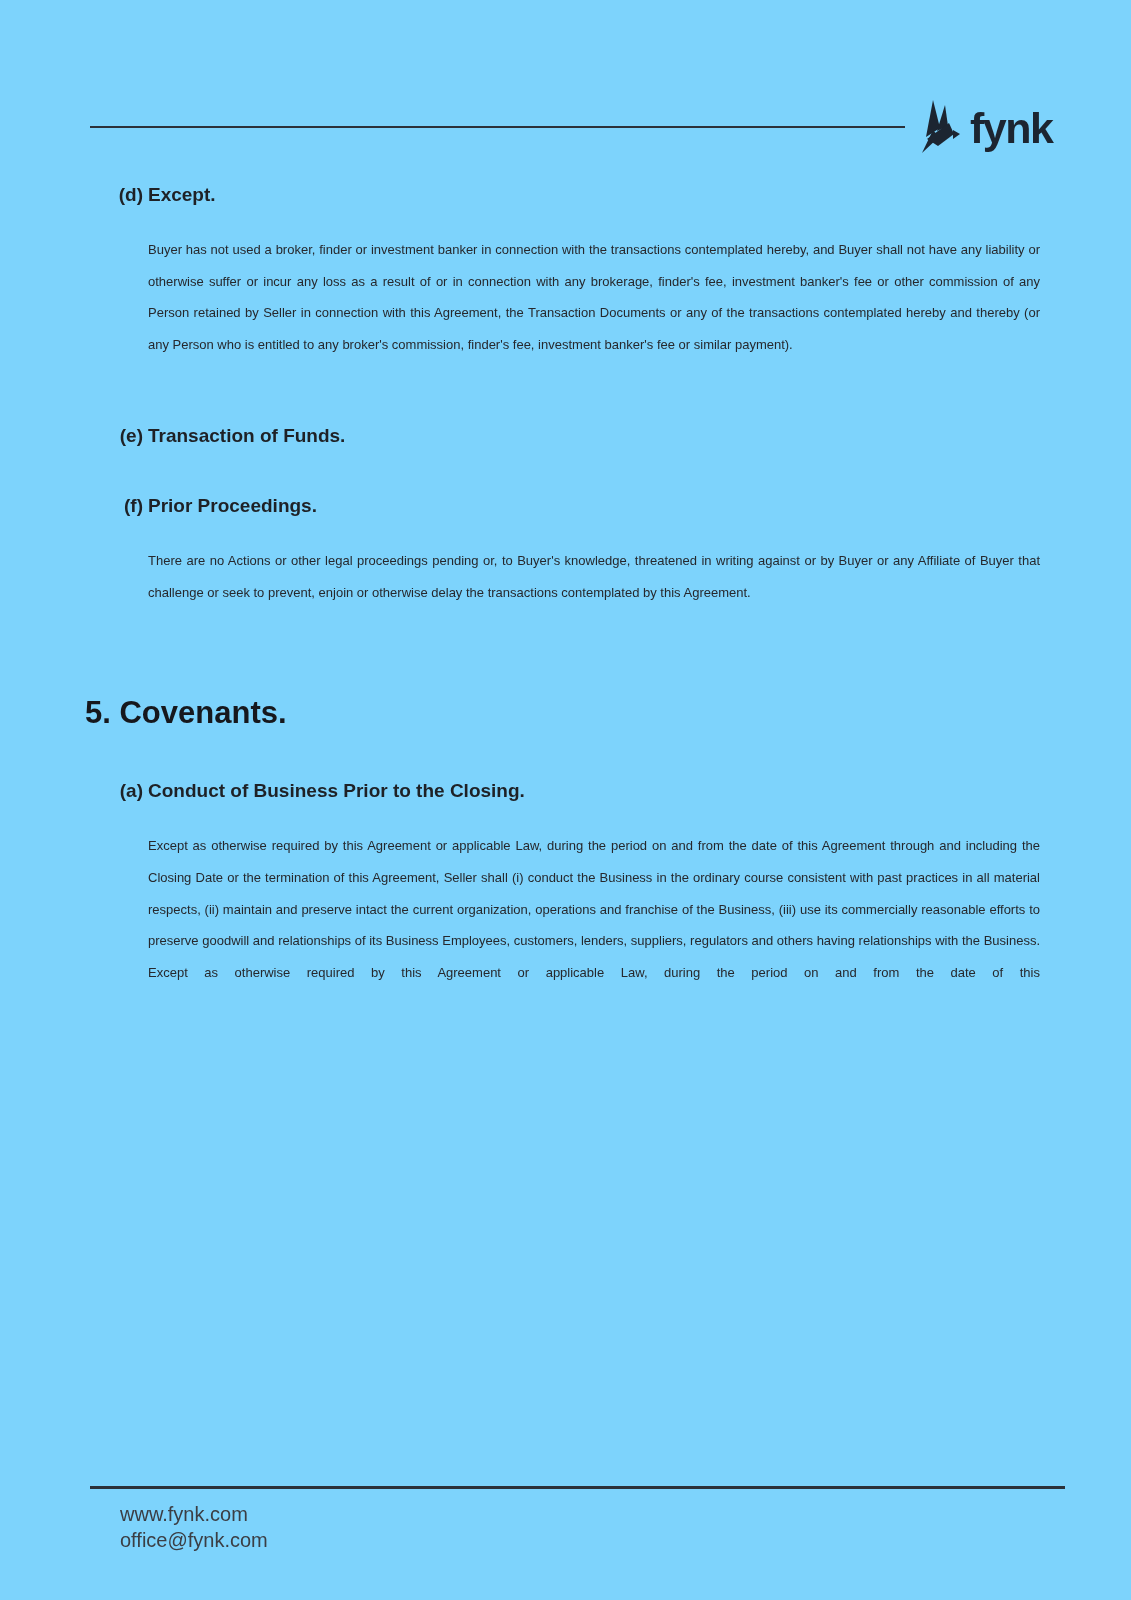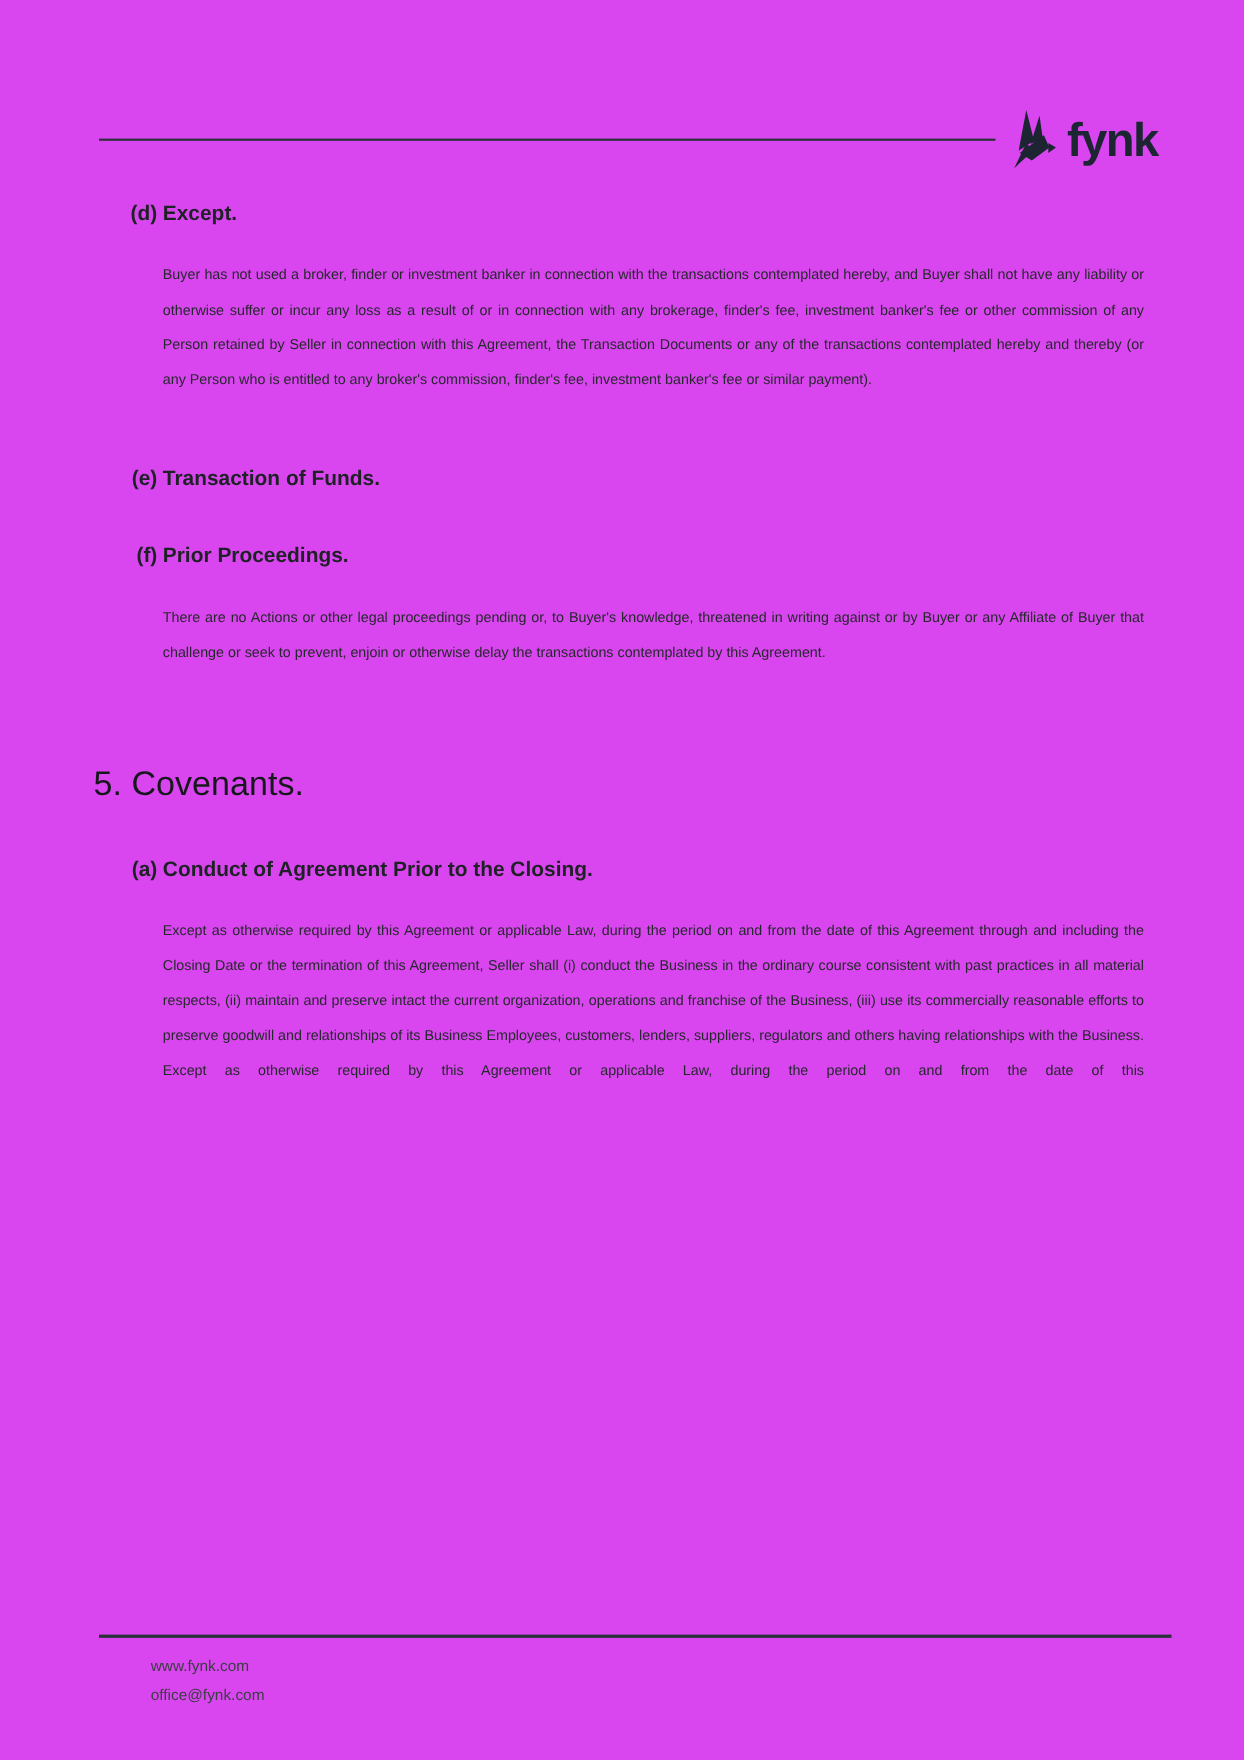--- a/index.html
+++ b/index.html
@@ -4,21 +4,21 @@
 <style>
   * { margin: 0; padding: 0; box-sizing: border-box; }
   html, body { background: #ffffff; }
   body {
     width: 1131px; height: 1600px;
     position: relative;
     font-family: "Liberation Sans", sans-serif;
     color: #26282d;
     overflow: hidden;
   }
-  .page { position: absolute; inset: 0; background: #d946ef; }
+  .page { position: absolute; inset: 0; background: #7dd3fc; }
 
   
   .header-rule {
     position: absolute; left: 90px; top: 126px;
     width: 815px; height: 2px; background: #2b313a;
   }
   .brand {
     position: absolute; left: 920px; top: 100px;
     display: flex; align-items: center; gap: 10px;
   }
@@ -44,33 +44,33 @@
     margin-top: 26px;
     font-size: 13px; line-height: 31.7px;
     text-align: justify; text-justify: inter-word;
     color: #26282d;
   }
   .para.continued { text-align-last: justify; }
   .gap-sec   { margin-top: 62px; }
   .gap-sec2  { margin-top: 44px; }
   .h1 {
     margin-top: 85px; margin-left: -28px;
-    font-size: 31px; font-weight: 400; color: #16181d;
+    font-size: 31px; font-weight: 700; color: #16181d;
     line-height: 40px;
   }
   .gap-sub { margin-top: 45px; }
 
   
   .footer-rule {
     position: absolute; left: 90px; top: 1486px;
     width: 975px; height: 3px; background: #2b313a;
   }
   .footer-text {
-    position: absolute; left: 137px; top: 1501px;
-    font-size: 14px; line-height: 26px; color: #3b3e44;
+    position: absolute; left: 120px; top: 1501px;
+    font-size: 20px; line-height: 26px; color: #3b3e44;
   }
   .footer-text div { text-decoration: none; }
 </style>
 </head>
 <body>
 
 <div class="page">
 
   <div class="header-rule"></div>
   <div class="brand">
@@ -100,21 +100,21 @@
     <div class="sec-head gap-sec2">
       <span class="sec-label">(f)</span>
       <span class="sec-title">Prior Proceedings.</span>
     </div>
     <p class="para">There are no Actions or other legal proceedings pending or, to Buyer's knowledge, threatened in writing against or by Buyer or any Affiliate of Buyer that challenge or seek to prevent, enjoin or otherwise delay the transactions contemplated by this Agreement.</p>
 
     <div class="h1">5. Covenants.</div>
 
     <div class="sec-head gap-sub">
       <span class="sec-label">(a)</span>
-      <span class="sec-title">Conduct of Agreement Prior to the Closing.</span>
+      <span class="sec-title">Conduct of Business Prior to the Closing.</span>
     </div>
     <p class="para continued">Except as otherwise required by this Agreement or applicable Law, during the period on and from the date of this Agreement through and including the Closing Date or the termination of this Agreement, Seller shall (i) conduct the Business in the ordinary course consistent with past practices in all material respects, (ii) maintain and preserve intact the current organization, operations and franchise of the Business, (iii) use its commercially reasonable efforts to preserve goodwill and relationships of its Business Employees, customers, lenders, suppliers, regulators and others having relationships with the Business. Except as otherwise required by this Agreement or applicable Law, during the period on and from the date of this</p>
 
   </div>
 
   <div class="footer-rule"></div>
   <div class="footer-text">
     <div>www.fynk.com</div>
     <div>office@fynk.com</div>
   </div>

